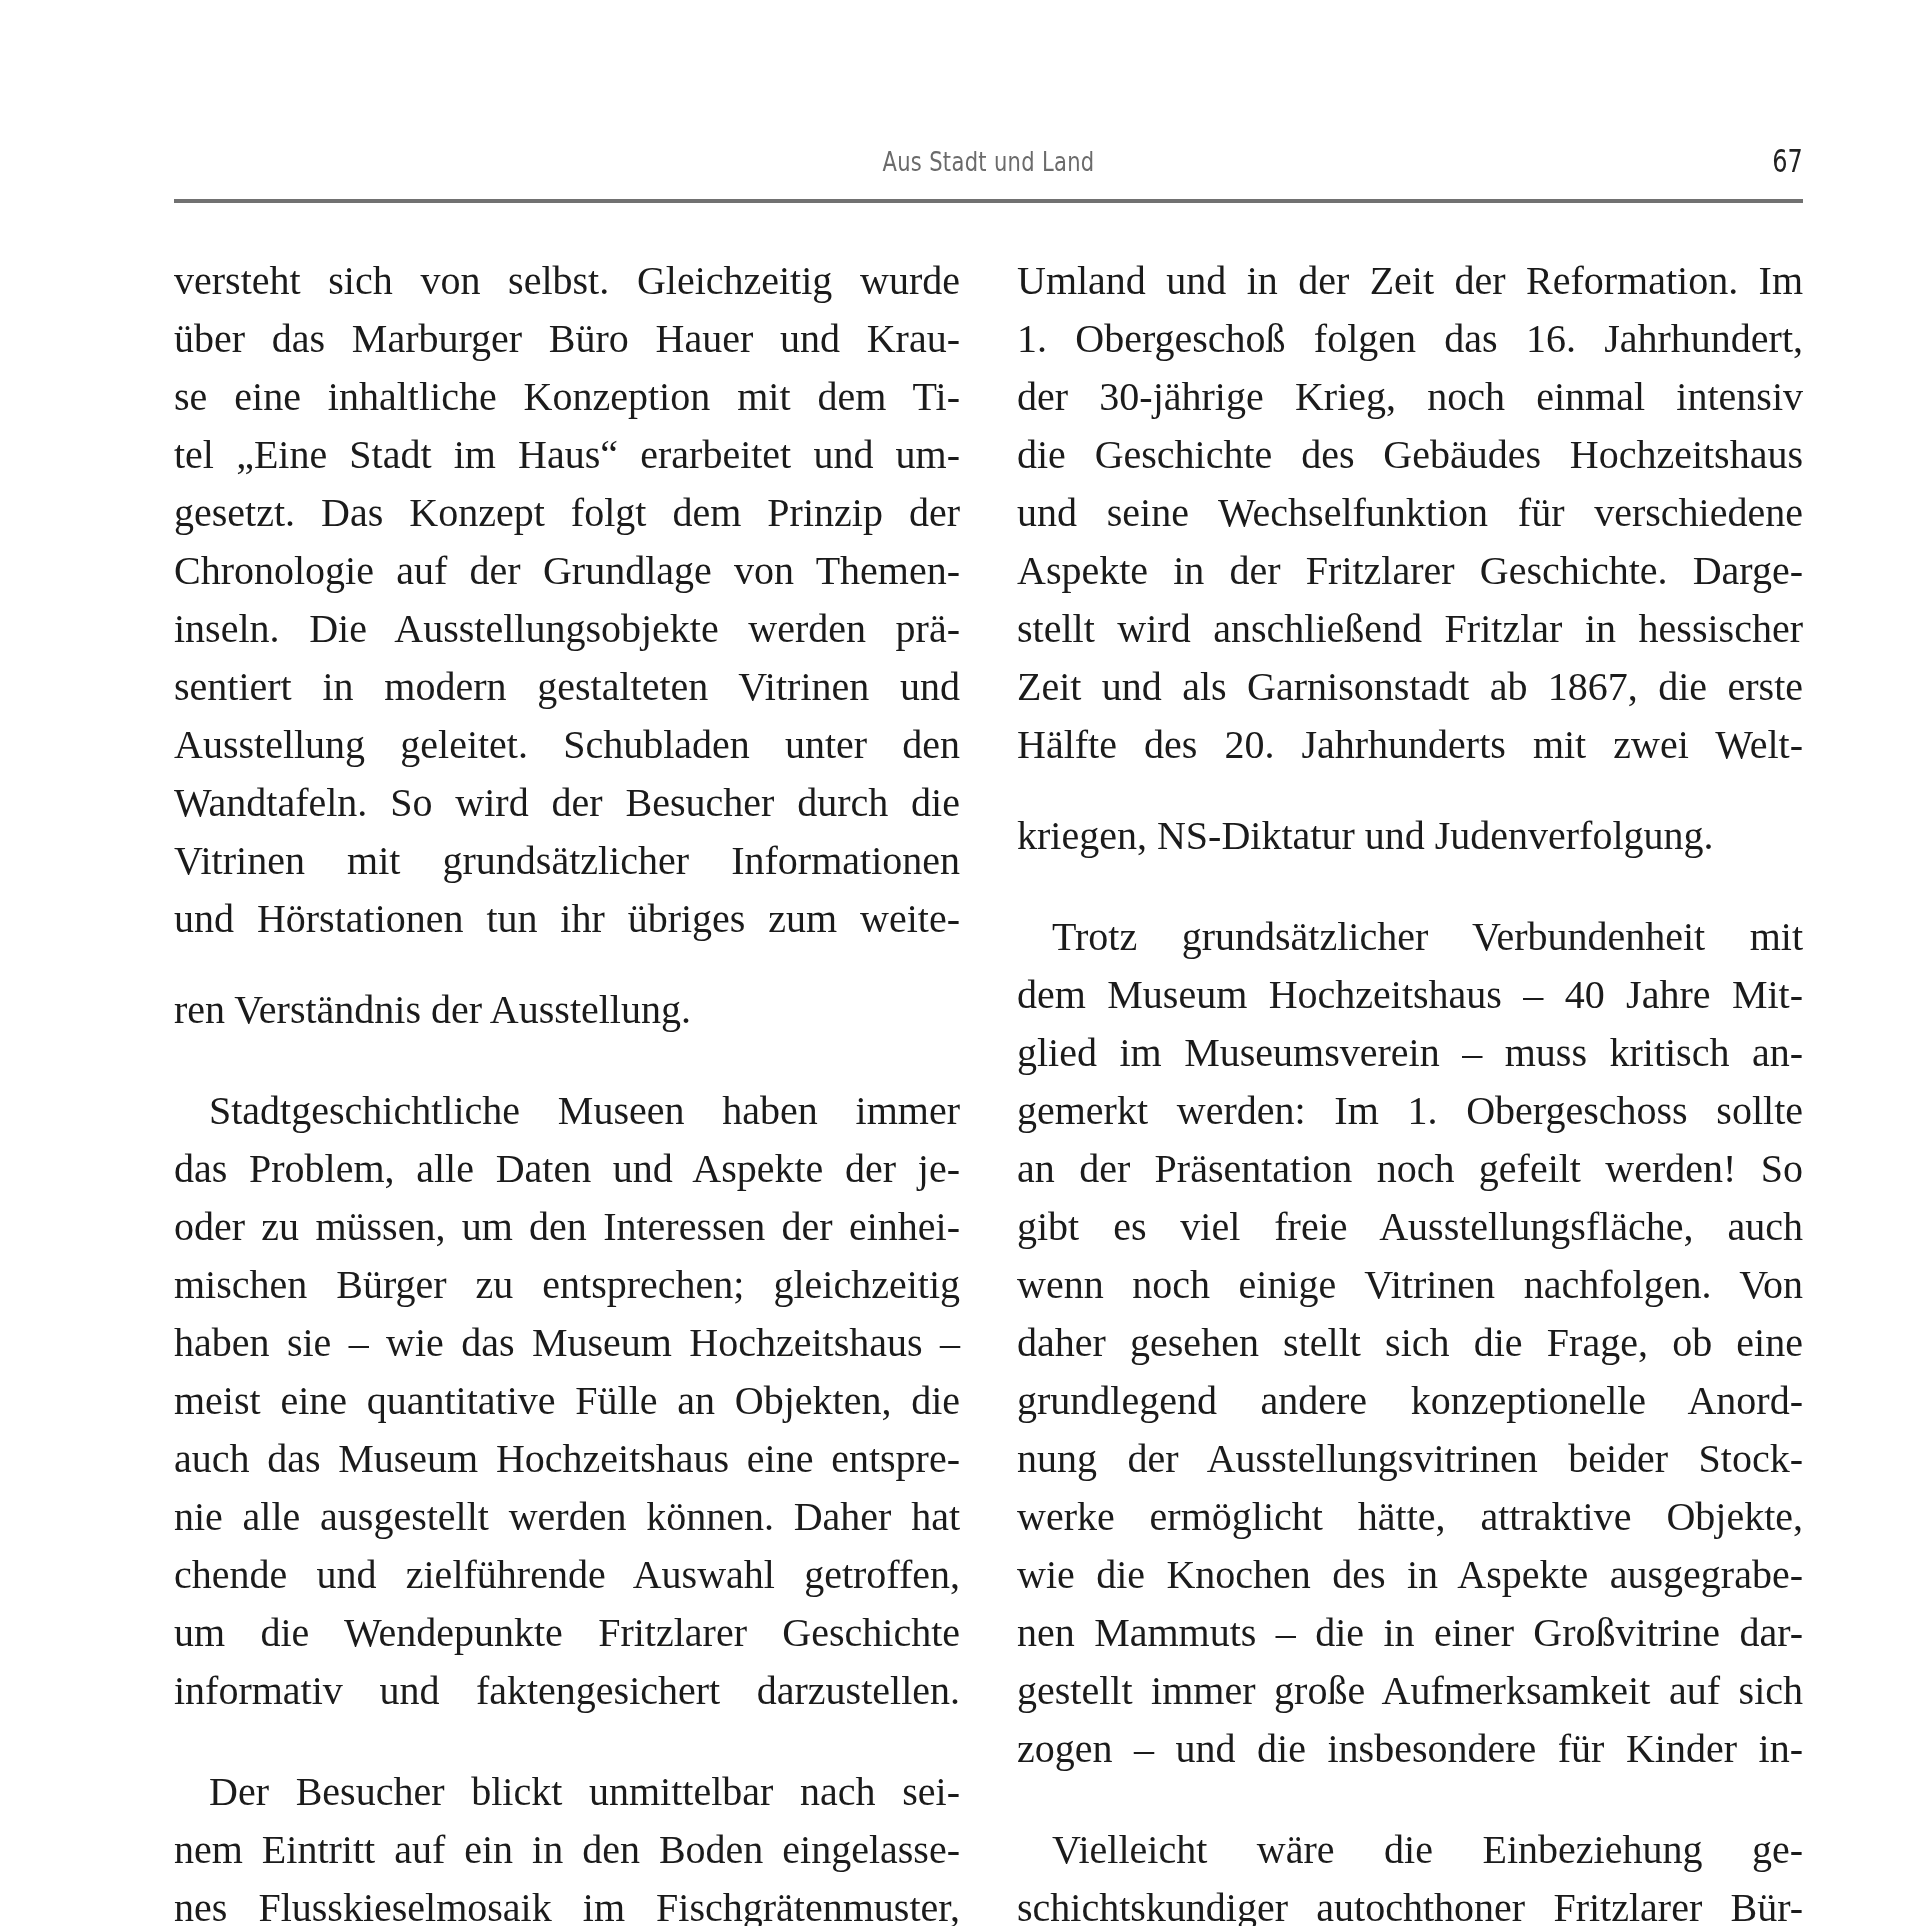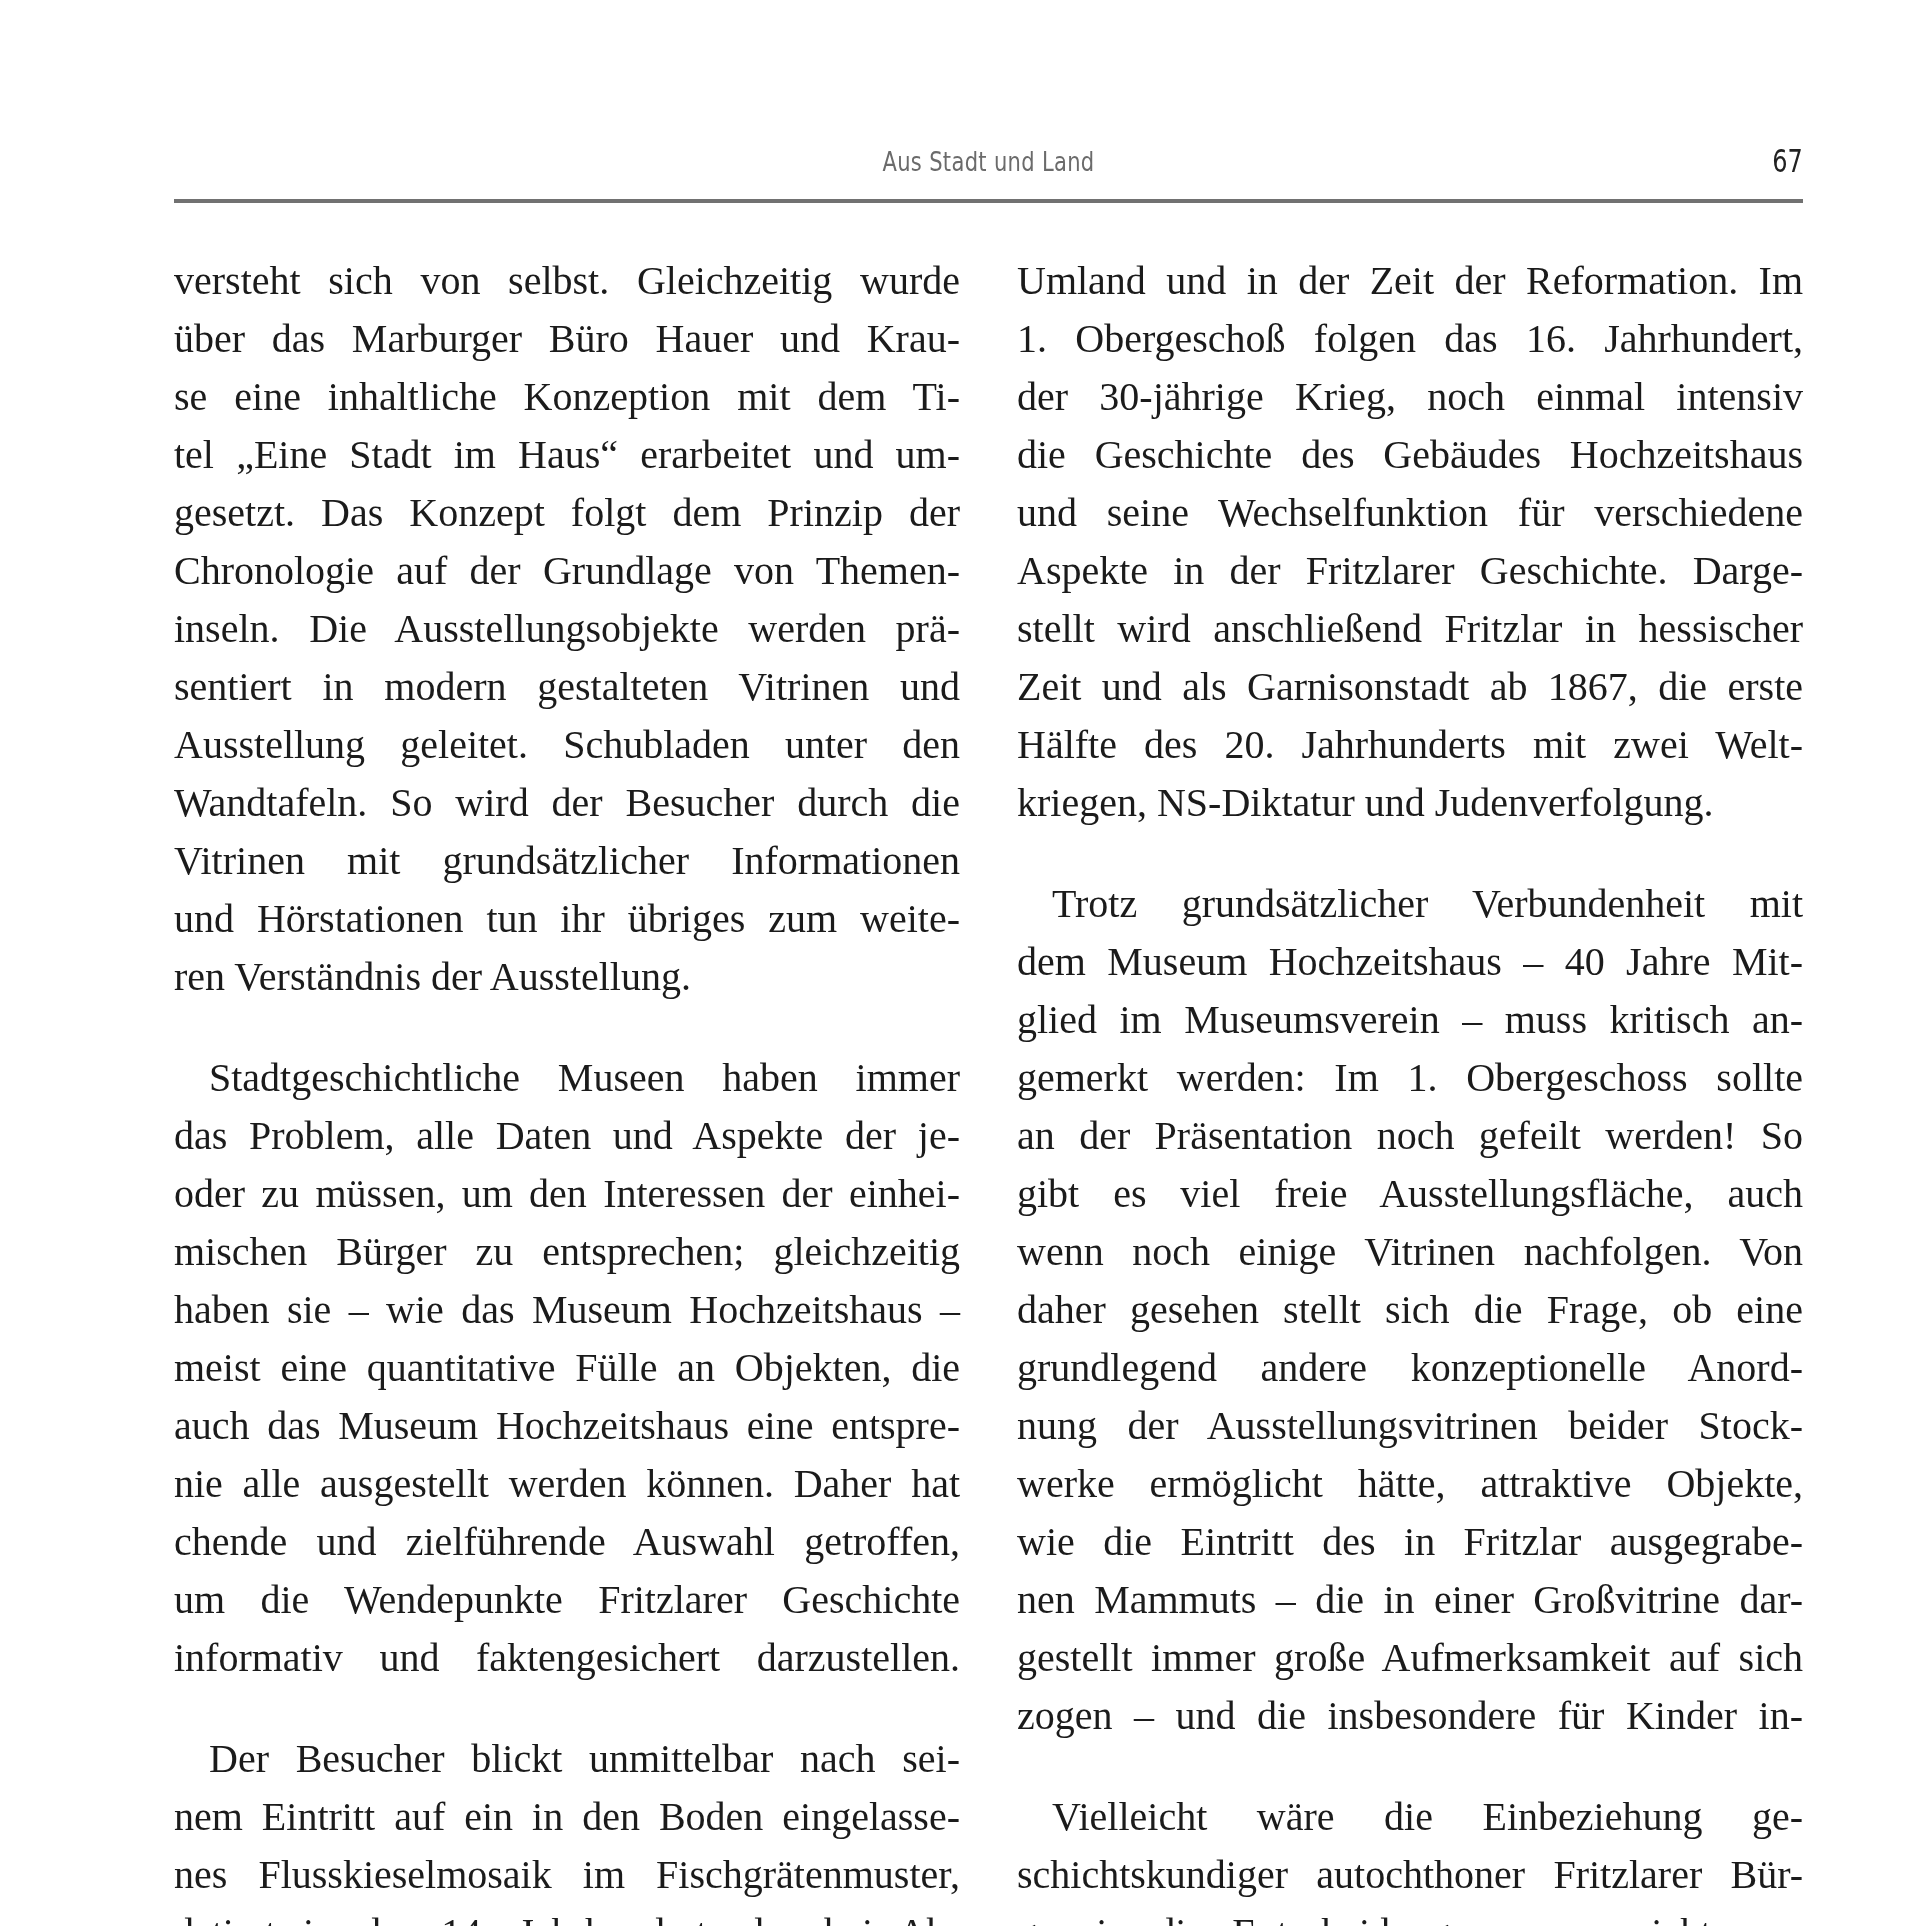--- a/index.html
+++ b/index.html
@@ -21,21 +21,21 @@
     position: absolute; left: 174px; top: 199px; width: 1629px; height: 3.5px; background: #717171;
   }
   .column {
     position: absolute; top: 252px; width: 786px;
     font-family: "Liberation Serif", "DejaVu Serif", serif;
     font-size: 40px; line-height: 58px; color: #1b1b1b;
   }
   .col-left { left: 174px; }
   .col-right { left: 1017px; }
   .line { display: block; white-space: nowrap; text-align: justify; text-align-last: justify; height: 58px; }
-  .line.last { text-align-last: left; }
+  .line.last { text-align-last: left; margin-top: 33px; }
   .line.indent { padding-left: 35px; margin-top: 43px; }
 </style>
 </head>
 <body>
 
 <div class="header">
   <div class="running-title">Aus Stadt und Land</div>
   <div class="page-number">67</div>
 </div>
 <div class="rule"></div>
@@ -87,21 +87,21 @@
   <span class="line">dem Museum Hochzeitshaus – 40 Jahre Mit-</span>
   <span class="line">glied im Museumsverein – muss kritisch an-</span>
   <span class="line">gemerkt werden: Im 1. Obergeschoss sollte</span>
   <span class="line">an der Präsentation noch gefeilt werden! So</span>
   <span class="line">gibt es viel freie Ausstellungsfläche, auch</span>
   <span class="line">wenn noch einige Vitrinen nachfolgen. Von</span>
   <span class="line">daher gesehen stellt sich die Frage, ob eine</span>
   <span class="line">grundlegend andere konzeptionelle Anord-</span>
   <span class="line">nung der Ausstellungsvitrinen beider Stock-</span>
   <span class="line">werke ermöglicht hätte, attraktive Objekte,</span>
-  <span class="line">wie die Eintritt des in Fritzlar ausgegrabe-</span>
+  <span class="line">wie die Knochen des in Aspekte ausgegrabe-</span>
   <span class="line">nen Mammuts – die in einer Großvitrine dar-</span>
   <span class="line">gestellt immer große Aufmerksamkeit auf sich</span>
   <span class="line">zogen – und die insbesondere für Kinder in-</span>
   <span class="line indent">Vielleicht wäre die Einbeziehung ge-</span>
   <span class="line">schichtskundiger autochthoner Fritzlarer Bür-</span>
   <span class="line">ger in die Entscheidungsprozesse nicht ver-</span>
 
 </div>
 
 

